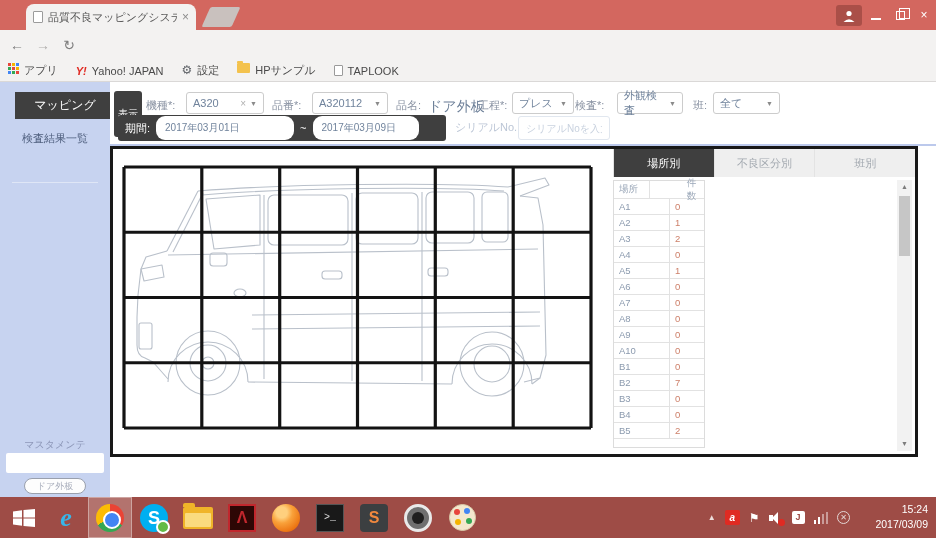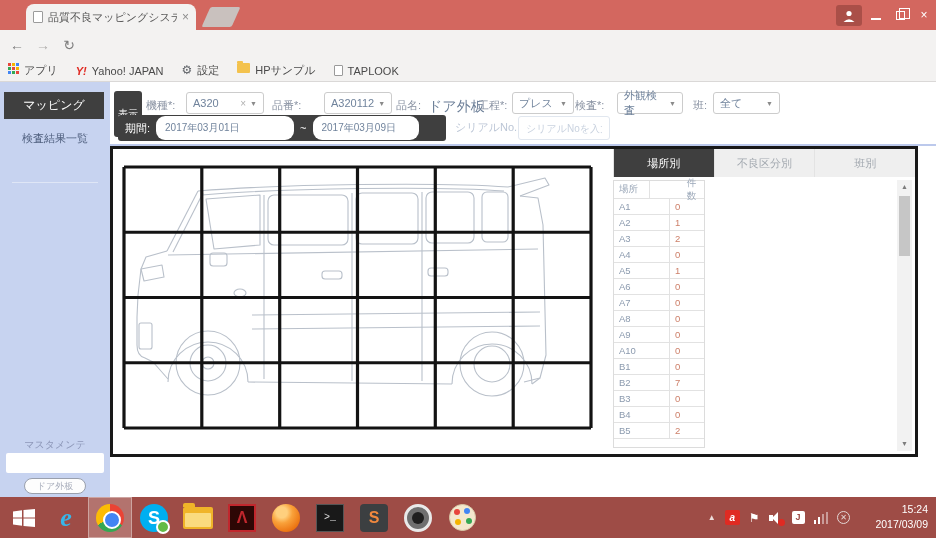--- a/index.html
+++ b/index.html
@@ -52,21 +52,21 @@
   .gear-g { color:#5f6368; font-size:12px; }
   .fold { width:13px; height:10px; background:#f3c24d; border-radius:1px; position:relative; }
   .fold::before { content:""; position:absolute; left:0; top:-2px; width:6px; height:2px; background:#f3c24d;
                   border-radius:1px 1px 0 0; }
   .pageic { width:9px; height:11px; background:#fff; border:1px solid #9a9a9a; border-radius:1px; }
 
   
   .app { position:absolute; left:0; top:82px; width:936px; height:415px; background:#fff; }
 
   .sidebar { position:absolute; left:0; top:0; width:110px; height:415px; background:#c7d3f0; }
-  .side-item-active { position:absolute; left:4px; top:10px; width:100px; height:27px; background:#3f3f3f;
+  .side-item-active { position:absolute; left:15px; top:10px; width:100px; height:27px; background:#3f3f3f;
                       color:#fff; font-size:12px; display:flex; align-items:center; justify-content:center; }
   .side-item { position:absolute; left:0; top:45px; width:110px; height:22px; color:#4f5f7e; font-size:11px;
                display:flex; align-items:center; justify-content:center; }
   .side-divider { position:absolute; left:12px; right:12px; top:100px; border-top:1px solid #dfe6f6; }
   .master-label { position:absolute; top:356px; width:110px; text-align:center; font-size:10px; color:#8d97b8; }
   .master-input { position:absolute; top:371px; left:6px; width:98px; height:20px; background:#fff;
                   border:none; border-radius:2px; }
   .login-btn { position:absolute; top:396px; left:24px; width:62px; height:16px; border-radius:9px;
                border:1px solid #9aa0ad; background:#fdfdfd; color:#a9aebc; font-size:9px;
                display:flex; align-items:center; justify-content:center; }
@@ -275,21 +275,21 @@
       <div class="show-btn">表示</div>
 
       <span class="flabel" style="left:36px">機種*:</span>
       <div class="fselect" style="left:76px;width:78px">
         <span>A320</span>
         <span class="sel-clear">×</span>
         <span class="sel-arrow">▼</span>
       </div>
 
       <span class="flabel" style="left:162px">品番*:</span>
-      <div class="fselect" style="left:214px;width:68px">
+      <div class="fselect" style="left:202px;width:76px">
         <span>A320112</span>
         <span class="sel-arrow">▼</span>
       </div>
 
       <span class="flabel" style="left:286px">品名:</span>
       <span class="fvalue" style="left:318px">ドア外板</span>
 
       <span class="flabel" style="left:368px">工程*:</span>
       <div class="fselect" style="left:402px;width:62px">
         <span>プレス</span>

